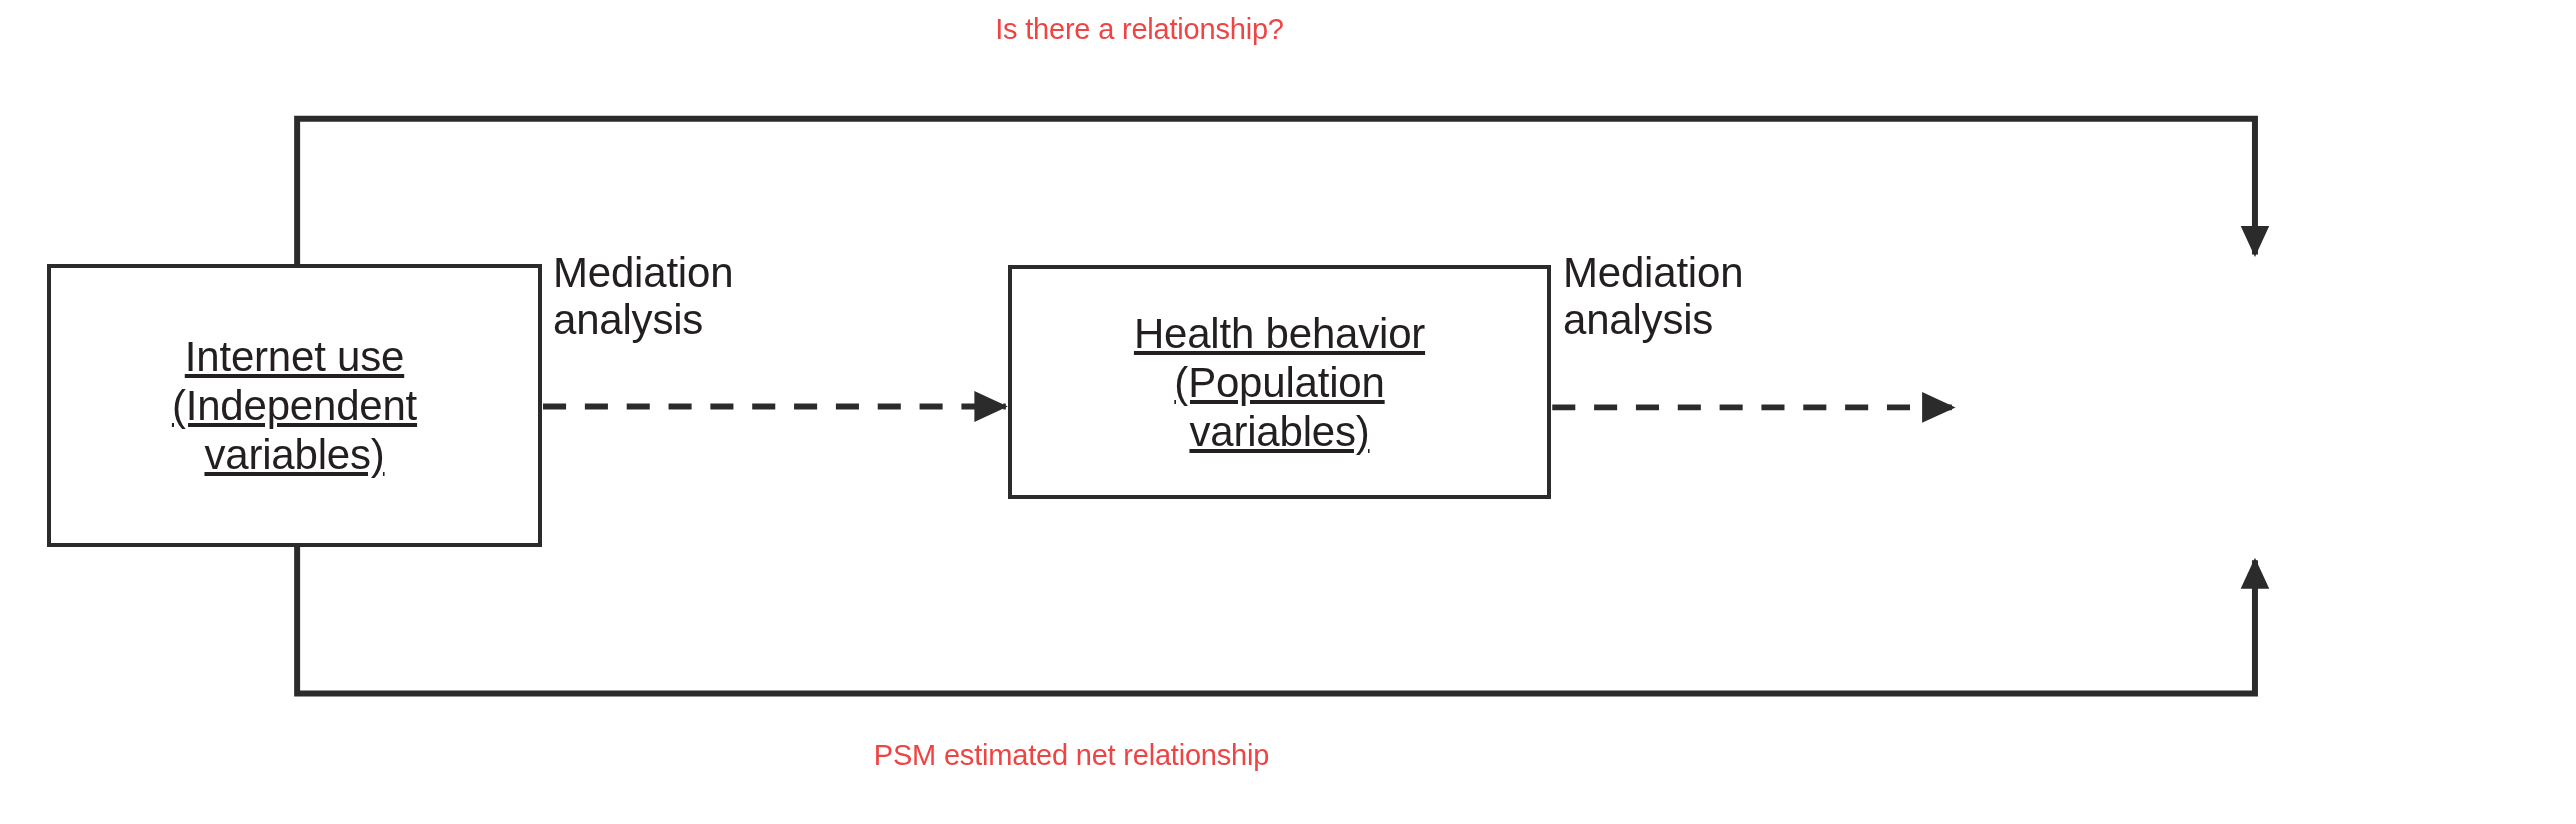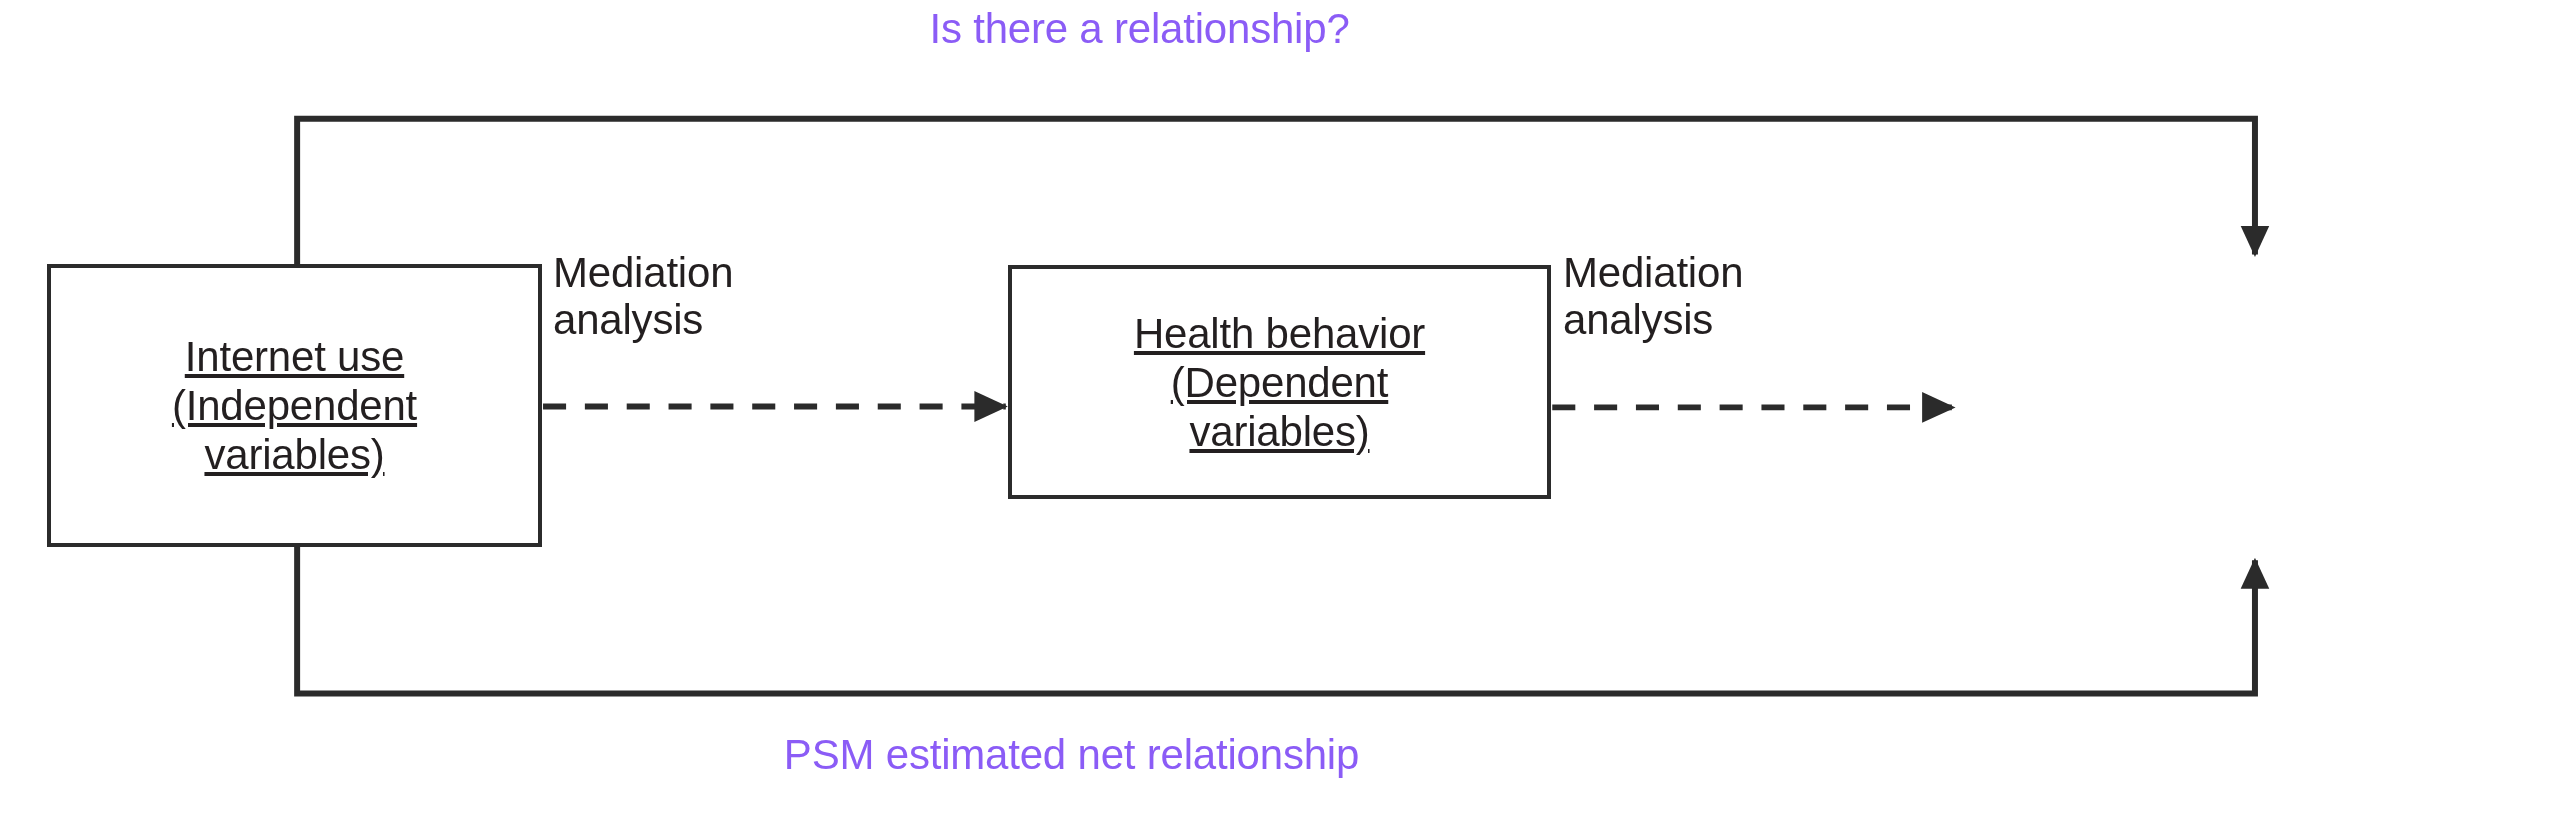--- a/index.html
+++ b/index.html
@@ -50,23 +50,23 @@
     text-align: left;
     font-size: 42px;
     line-height: 47px;
     color: #231f20;
     letter-spacing: -0.2px;
     white-space: nowrap;
   }
   .loop-label {
     position: absolute;
     text-align: center;
-    font-size: 42px;
+    font-size: 29px;
     line-height: 48px;
-    color: #8b5cf6;
+    color: #ef4444;
     letter-spacing: -0.2px;
     white-space: nowrap;
   }
   
   #node-independent { left: 47px;   top: 264px; width: 495px; height: 283px; }
   #node-mediating   { left: 1008px; top: 265px; width: 543px; height: 234px; }
   #node-dependent   { left: 1956px; top: 257px; width: 583px; height: 299px; }
   
   #label-mediation-1 { left: 553px;  top: 249px; width: 444px; }
   #label-mediation-2 { left: 1563px; top: 249px; width: 388px; }
@@ -108,21 +108,21 @@
 
   <div class="loop-label" id="label-top">Is there a relationship?</div>
 
   <div class="node-box" id="node-independent">
     <span class="node-text"><span>Internet use</span><br><span>(Independent</span><br><span>variables)</span></span>
   </div>
 
   <div class="edge-label" id="label-mediation-1"><span>Mediation</span><br><span>analysis</span></div>
 
   <div class="node-box" id="node-mediating">
-    <span class="node-text"><span>Health behavior</span><br><span>(Dependent</span><br><span>variables)</span></span>
+    <span class="node-text"><span>Health behavior</span><br><span>(Population</span><br><span>variables)</span></span>
   </div>
 
   <div class="edge-label" id="label-mediation-2"><span>Mediation</span><br><span>analysis</span></div>
 
 
   <div class="loop-label" id="label-bottom">PSM estimated net relationship</div>
 
 </div>
 
 

